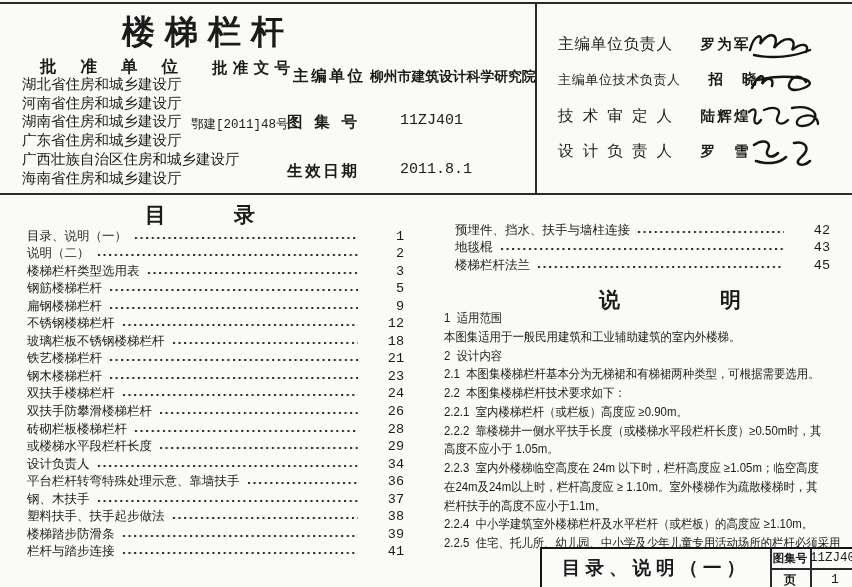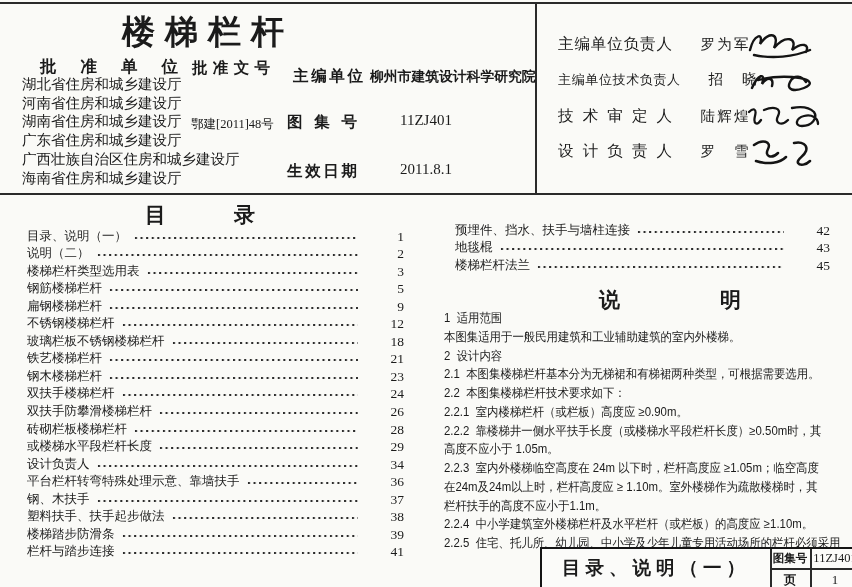--- a/index.html
+++ b/index.html
@@ -6,39 +6,39 @@
   html,body { width:852px; height:587px; }
   body {
     position:relative; width:852px; height:587px;
     background:#fafaf7; overflow:hidden;
     font-family:"Liberation Sans","DejaVu Sans",sans-serif;
     color:#1b1b1b;
   }
   .abs { position:absolute; }
   .line { position:absolute; background:#2a2a2a; }
   .just { text-align-last:justify; display:inline-block; }
-  .num  { font-family:Liberation Serif, serif; }
+  .num  { font-family:Liberation Mono, monospace; }
 
   
   .main-title { left:78px; top:10px; width:250px; text-align:center;
     font-size:33px; font-weight:bold; letter-spacing:10px; white-space:nowrap; }
   .main-title span { margin-right:-10px; letter-spacing:10px; }
   .appr-units-h { left:40px; top:56px; width:138px; font-size:16.5px; font-weight:bold; }
-  .appr-doc-h   { left:192px; top:58px; width:78px; font-size:15.5px; font-weight:bold; }
+  .appr-doc-h   { left:212px; top:58px; width:78px; font-size:15.5px; font-weight:bold; }
   .provinces { left:22px; top:75px; font-size:14.5px; line-height:18.7px; white-space:nowrap; }
   .appr-doc-no { left:191px; top:116px; font-size:12.5px; white-space:nowrap; }
   .publab { width:70px; font-size:15.5px; font-weight:bold; white-space:nowrap; }
   .pubval { font-size:13.8px; white-space:nowrap; }
 
   
   .p-row { position:absolute; left:558px; height:24px; white-space:nowrap; }
   .p-role { width:114px; font-size:15.5px; font-weight:normal; vertical-align:middle; }
   .p-role.long { width:122px; font-size:13px; }
   .p-name { display:inline-block; width:48px; margin-left:24px; font-size:14.5px;
-            font-weight:normal; text-align-last:justify; vertical-align:middle; }
+            font-weight:bold; text-align-last:justify; vertical-align:middle; }
   .p-sig  { position:absolute; left:186px; top:-6px; }
 
   
   .sec-head { text-align:center; font-size:21px; font-weight:bold; white-space:nowrap; }
 
   
   .toc { position:absolute; }
   .trow { display:flex; align-items:flex-end; height:17.55px; }
   .tt { font-size:12.5px; white-space:nowrap; line-height:15px; }
   .dots { flex:1; height:4px; margin:0 6px 4px 7px;

